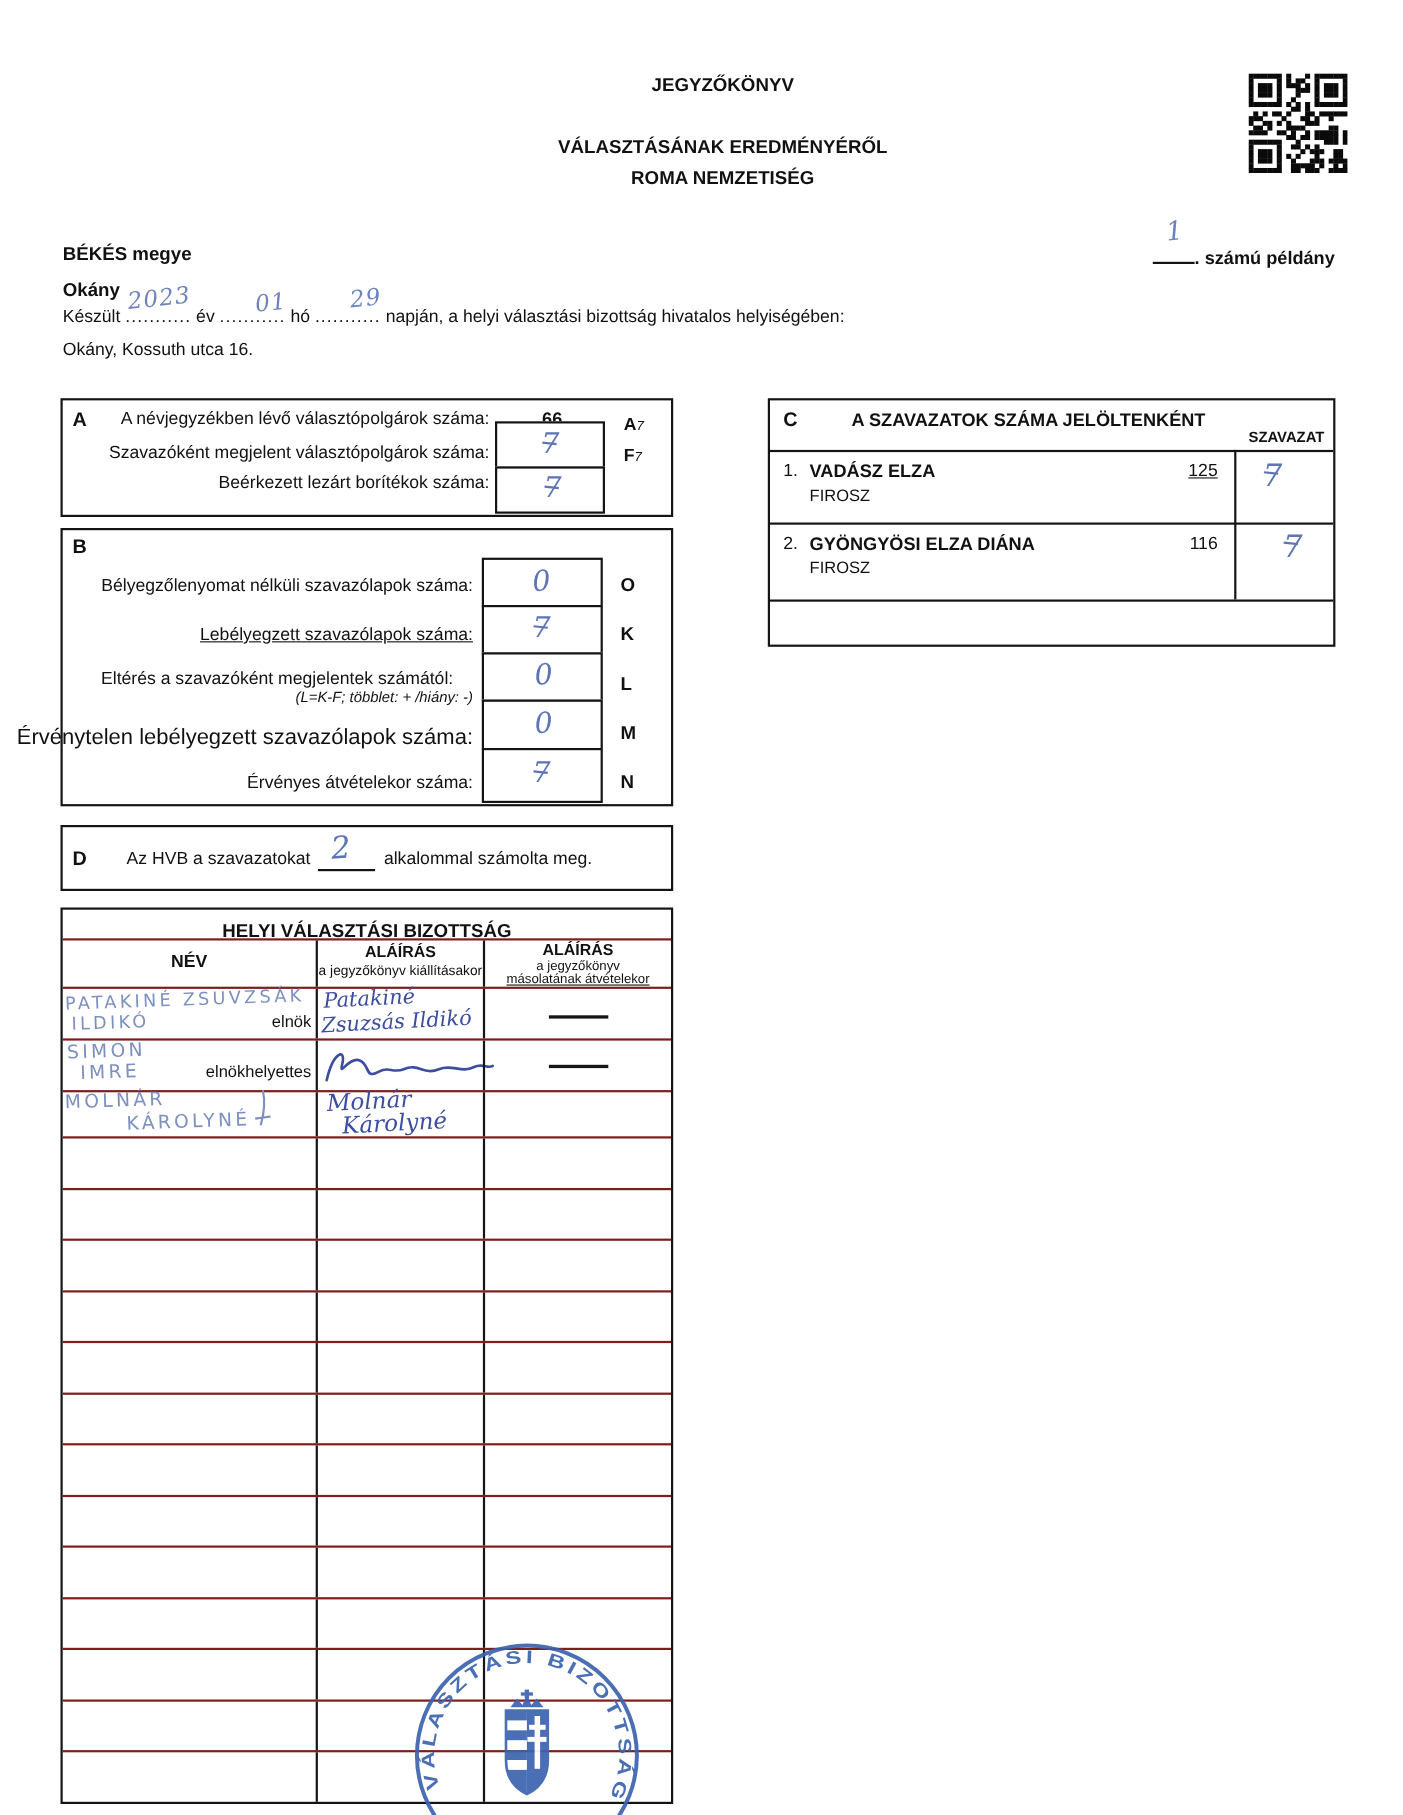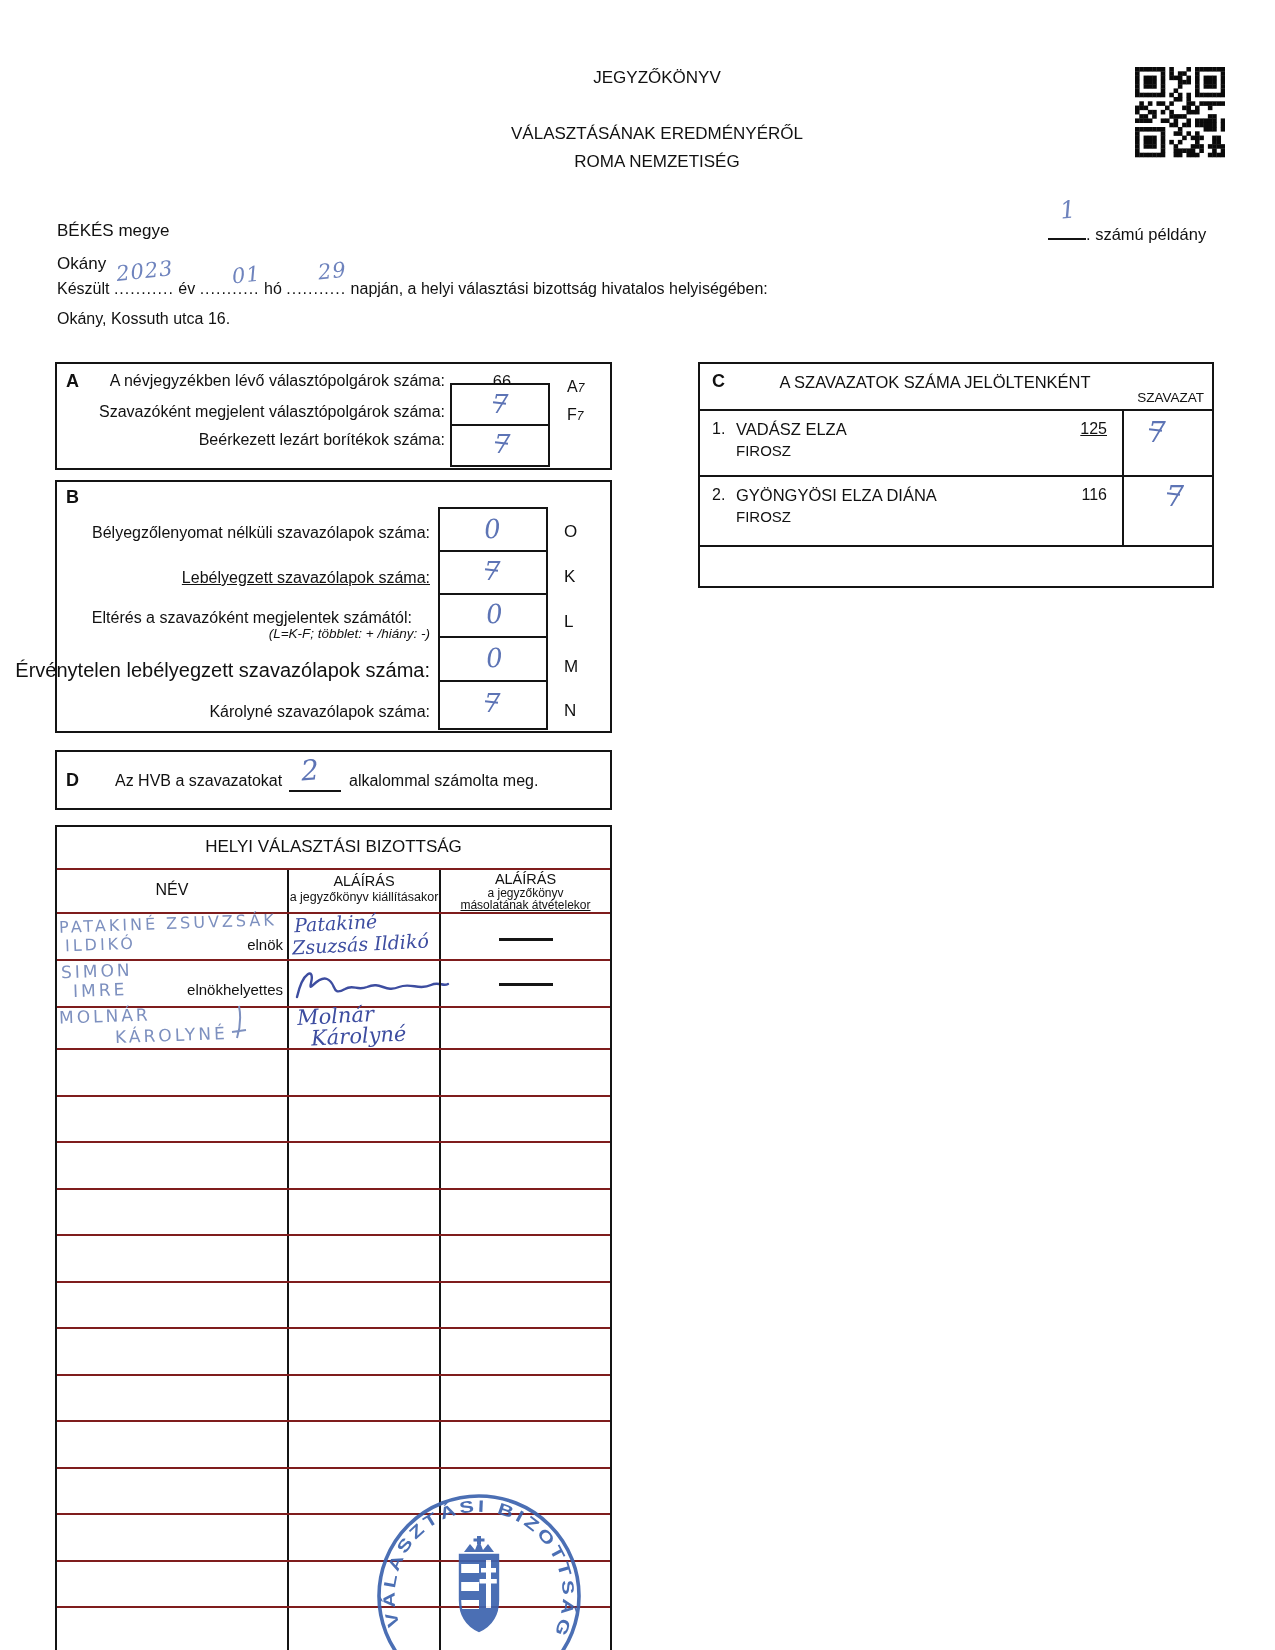--- a/index.html
+++ b/index.html
@@ -1,20 +1,20 @@
 <!DOCTYPE html>
 <html><head>
 <meta charset="utf-8">
 <style>
   html,body{margin:0;padding:0;}
   body{width:1275px;height:1650px;overflow:hidden;background:#ffffff;
        font-family:"Liberation Sans",sans-serif;color:#111;}
   .page{position:relative;width:1275px;height:1650px;overflow:hidden;background:#fff;}
   .t{position:absolute;white-space:nowrap;}
-  .b{font-weight:normal;}
+  .b{font-weight:bold;}
   .ctr{text-align:center;}
   .box{position:absolute;border:2px solid #141414;box-sizing:border-box;}
   .cellbox{position:absolute;border:2px solid #141414;box-sizing:border-box;background:#fff;}
   .seclabel{font-weight:bold;font-size:18px;}
   .rt{text-align:right;}
   .note{font-style:italic;font-size:13.5px;}
   .codesub{font-size:12px;font-style:italic;font-weight:normal;}
   .hwcaps{position:absolute;font-family:"DejaVu Sans",sans-serif;color:#7d90bf;
           letter-spacing:3px;font-size:17px;transform:rotate(-2deg);white-space:nowrap;}
   .hwsig{position:absolute;font-family:"DejaVu Serif",serif;font-style:italic;color:#3d4da0;
@@ -25,21 +25,21 @@
           font-size:21px;transform:rotate(-6deg);letter-spacing:1px;}
   .x7{position:relative;}
   .x7::after{content:"";position:absolute;left:1px;top:13px;width:13px;height:2px;
              background:#5d74b5;transform:rotate(6deg);}
   
   .ctable{position:absolute;left:55px;top:825px;width:557px;border:2px solid #141414;
           box-sizing:border-box;background:transparent;}
   .crow{display:grid;grid-template-columns:230px 152px 171px;border-top:2px solid #7f1d1d;}
   .crow>div{position:relative;box-sizing:border-box;}
   .crow .c2,.crow .c3{border-left:2px solid #141414;}
-  .ttl{border-top:none;display:block;height:41px;}
+  .ttl{border-top:none;display:block;height:26px;}
   .hdr{height:42px;}
   .dash{position:absolute;left:50%;transform:translateX(-50%);width:54px;height:3px;background:#151515;}
   .rolelbl{position:absolute;right:4px;font-size:15px;}
   .scrib{position:absolute;}
   .dotseg{letter-spacing:1px;}
 </style>
 </head>
 <body>
 
 <div class="page">
@@ -320,21 +320,21 @@
     <span class="hwnum x7" style="left:42px;top:3px;">7</span>
   </div>
 
   <div class="box" style="left:55px;top:480px;width:557px;height:253px;">
     <span class="t seclabel" style="left:9px;top:5px;">B</span>
     <div class="t rt" style="right:180px;top:42px;font-size:16px;">Bélyegzőlenyomat nélküli szavazólapok száma:</div>
     <div class="t rt" style="right:180px;top:87px;font-size:16px;text-decoration:underline;">Lebélyegzett szavazólapok száma:</div>
     <div class="t rt" style="right:198px;top:127px;font-size:16px;">Eltérés a szavazóként megjelentek számától:</div>
     <div class="t rt note" style="right:180px;top:144px;">(L=K-F; többlet: + /hiány: -)</div>
     <div class="t rt" style="right:180px;top:177px;font-size:20px;">Érvénytelen lebélyegzett szavazólapok száma:</div>
-    <div class="t rt" style="right:180px;top:221px;font-size:16px;">Károlyné szavazólapok száma:</div>
+    <div class="t rt" style="right:180px;top:221px;font-size:16px;">Érvényes átvételekor száma:</div>
     <span class="t b" style="left:507px;top:40px;font-size:17px;">O</span>
     <span class="t b" style="left:507px;top:85px;font-size:17px;">K</span>
     <span class="t b" style="left:507px;top:130px;font-size:17px;">L</span>
     <span class="t b" style="left:507px;top:175px;font-size:17px;">M</span>
     <span class="t b" style="left:507px;top:219px;font-size:17px;">N</span>
   </div>
   <div class="cellbox" style="left:438px;top:507px;width:110px;height:45px;">
     <span class="hwnum" style="left:44px;top:5px;">0</span>
   </div>
   <div class="cellbox" style="left:438px;top:550px;width:110px;height:45px;">

